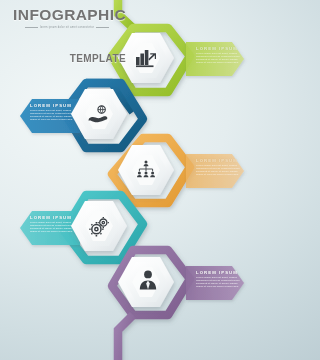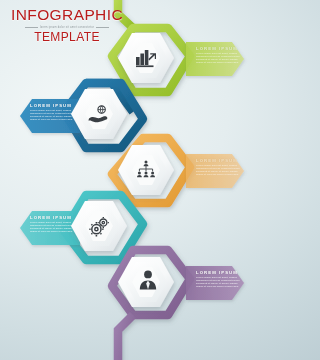--- a/index.html
+++ b/index.html
@@ -12,26 +12,27 @@
   }
   #stage{position:absolute;inset:0;}
   .svg-layer{position:absolute;left:0;top:0;width:270px;height:360px;}
 
   
   .title-block{
     position:absolute;left:8px;top:7px;width:118px;
     text-align:center;z-index:40;
   }
   .title-line1,.title-line2{
-    font-weight:normal;color:#b91c1c;
+    font-weight:bold;color:#737373;
     letter-spacing:.4px;line-height:1.02;
     font-size:15.5px;
     text-shadow:0 1px 1px rgba(255,255,255,.75);
-  }
-  .title-line2{font-size:12px;}
+    text-align:right;
+  }
+  .title-line2{font-size:10px;margin-top:23px;}
   .title-rule{
     display:flex;align-items:center;justify-content:center;
     gap:2px;height:7px;margin:1px 0 0;
   }
   .title-rule .sub{
     font-size:2.6px;color:#8d9599;letter-spacing:.25px;
     white-space:nowrap;transform:scaleY(1.05);
   }
   .title-rule .dash{
     display:inline-block;height:1px;width:13px;background:#9aa2a6;opacity:.85;

